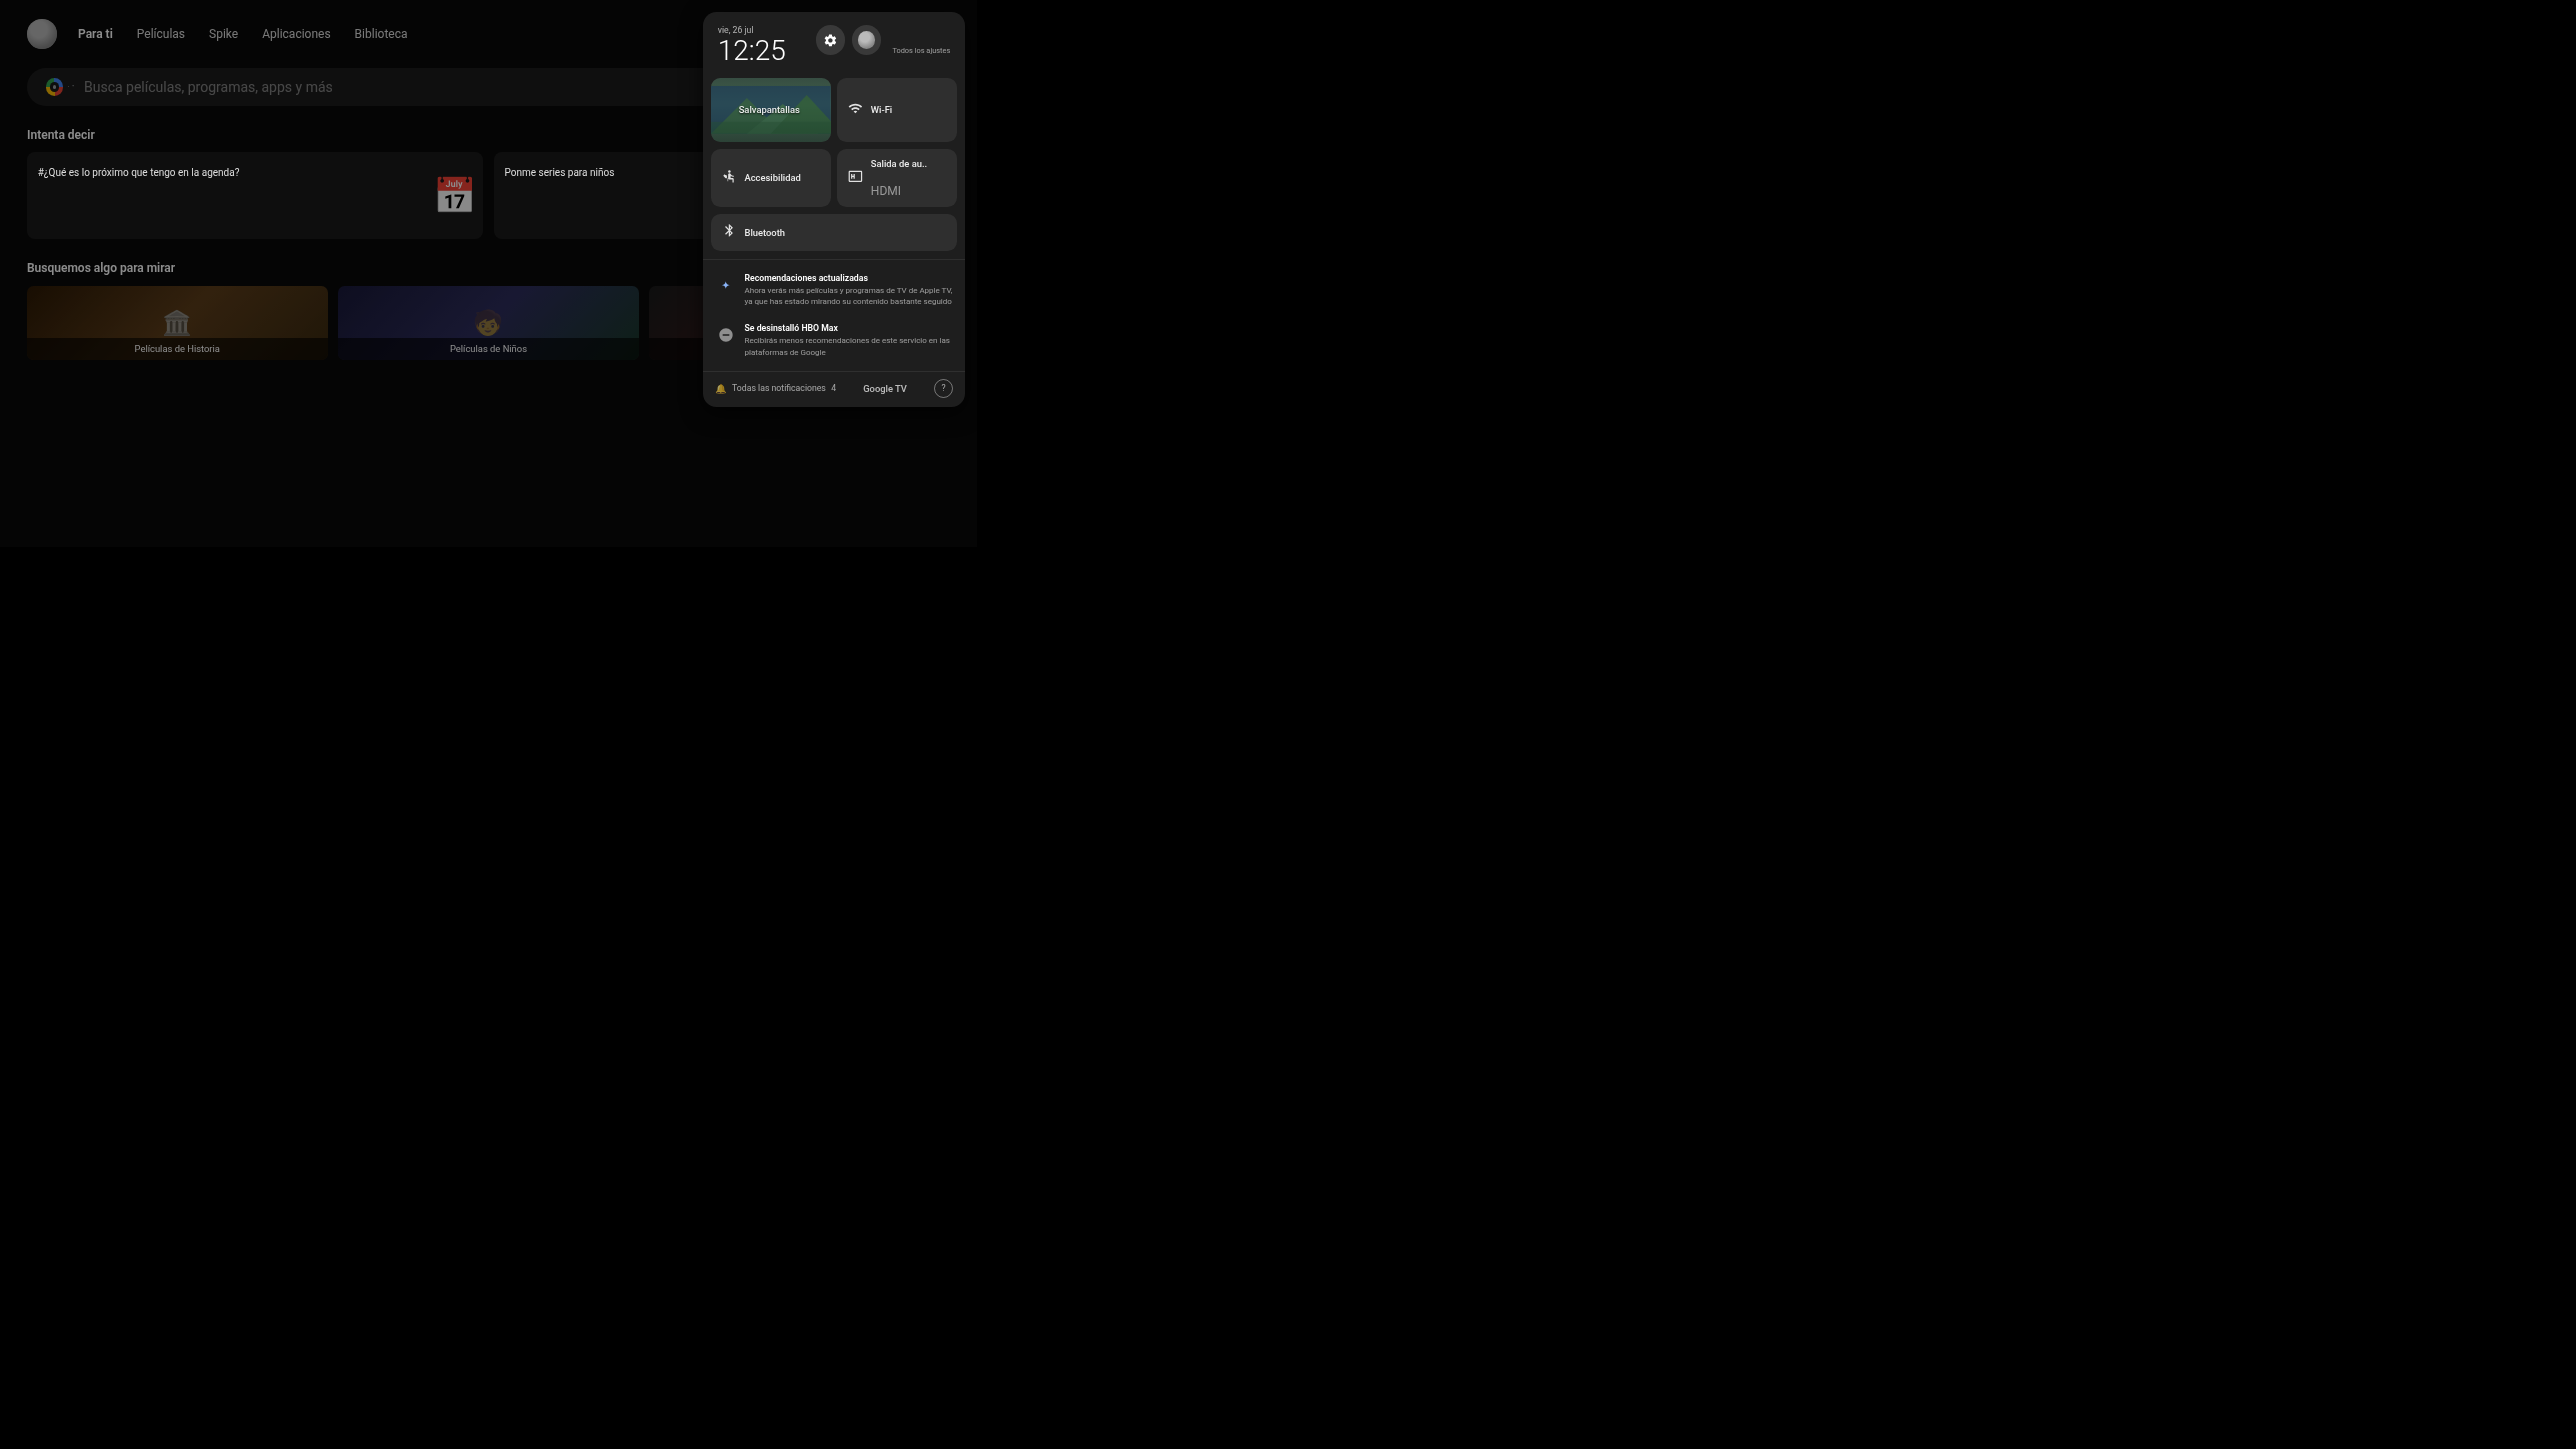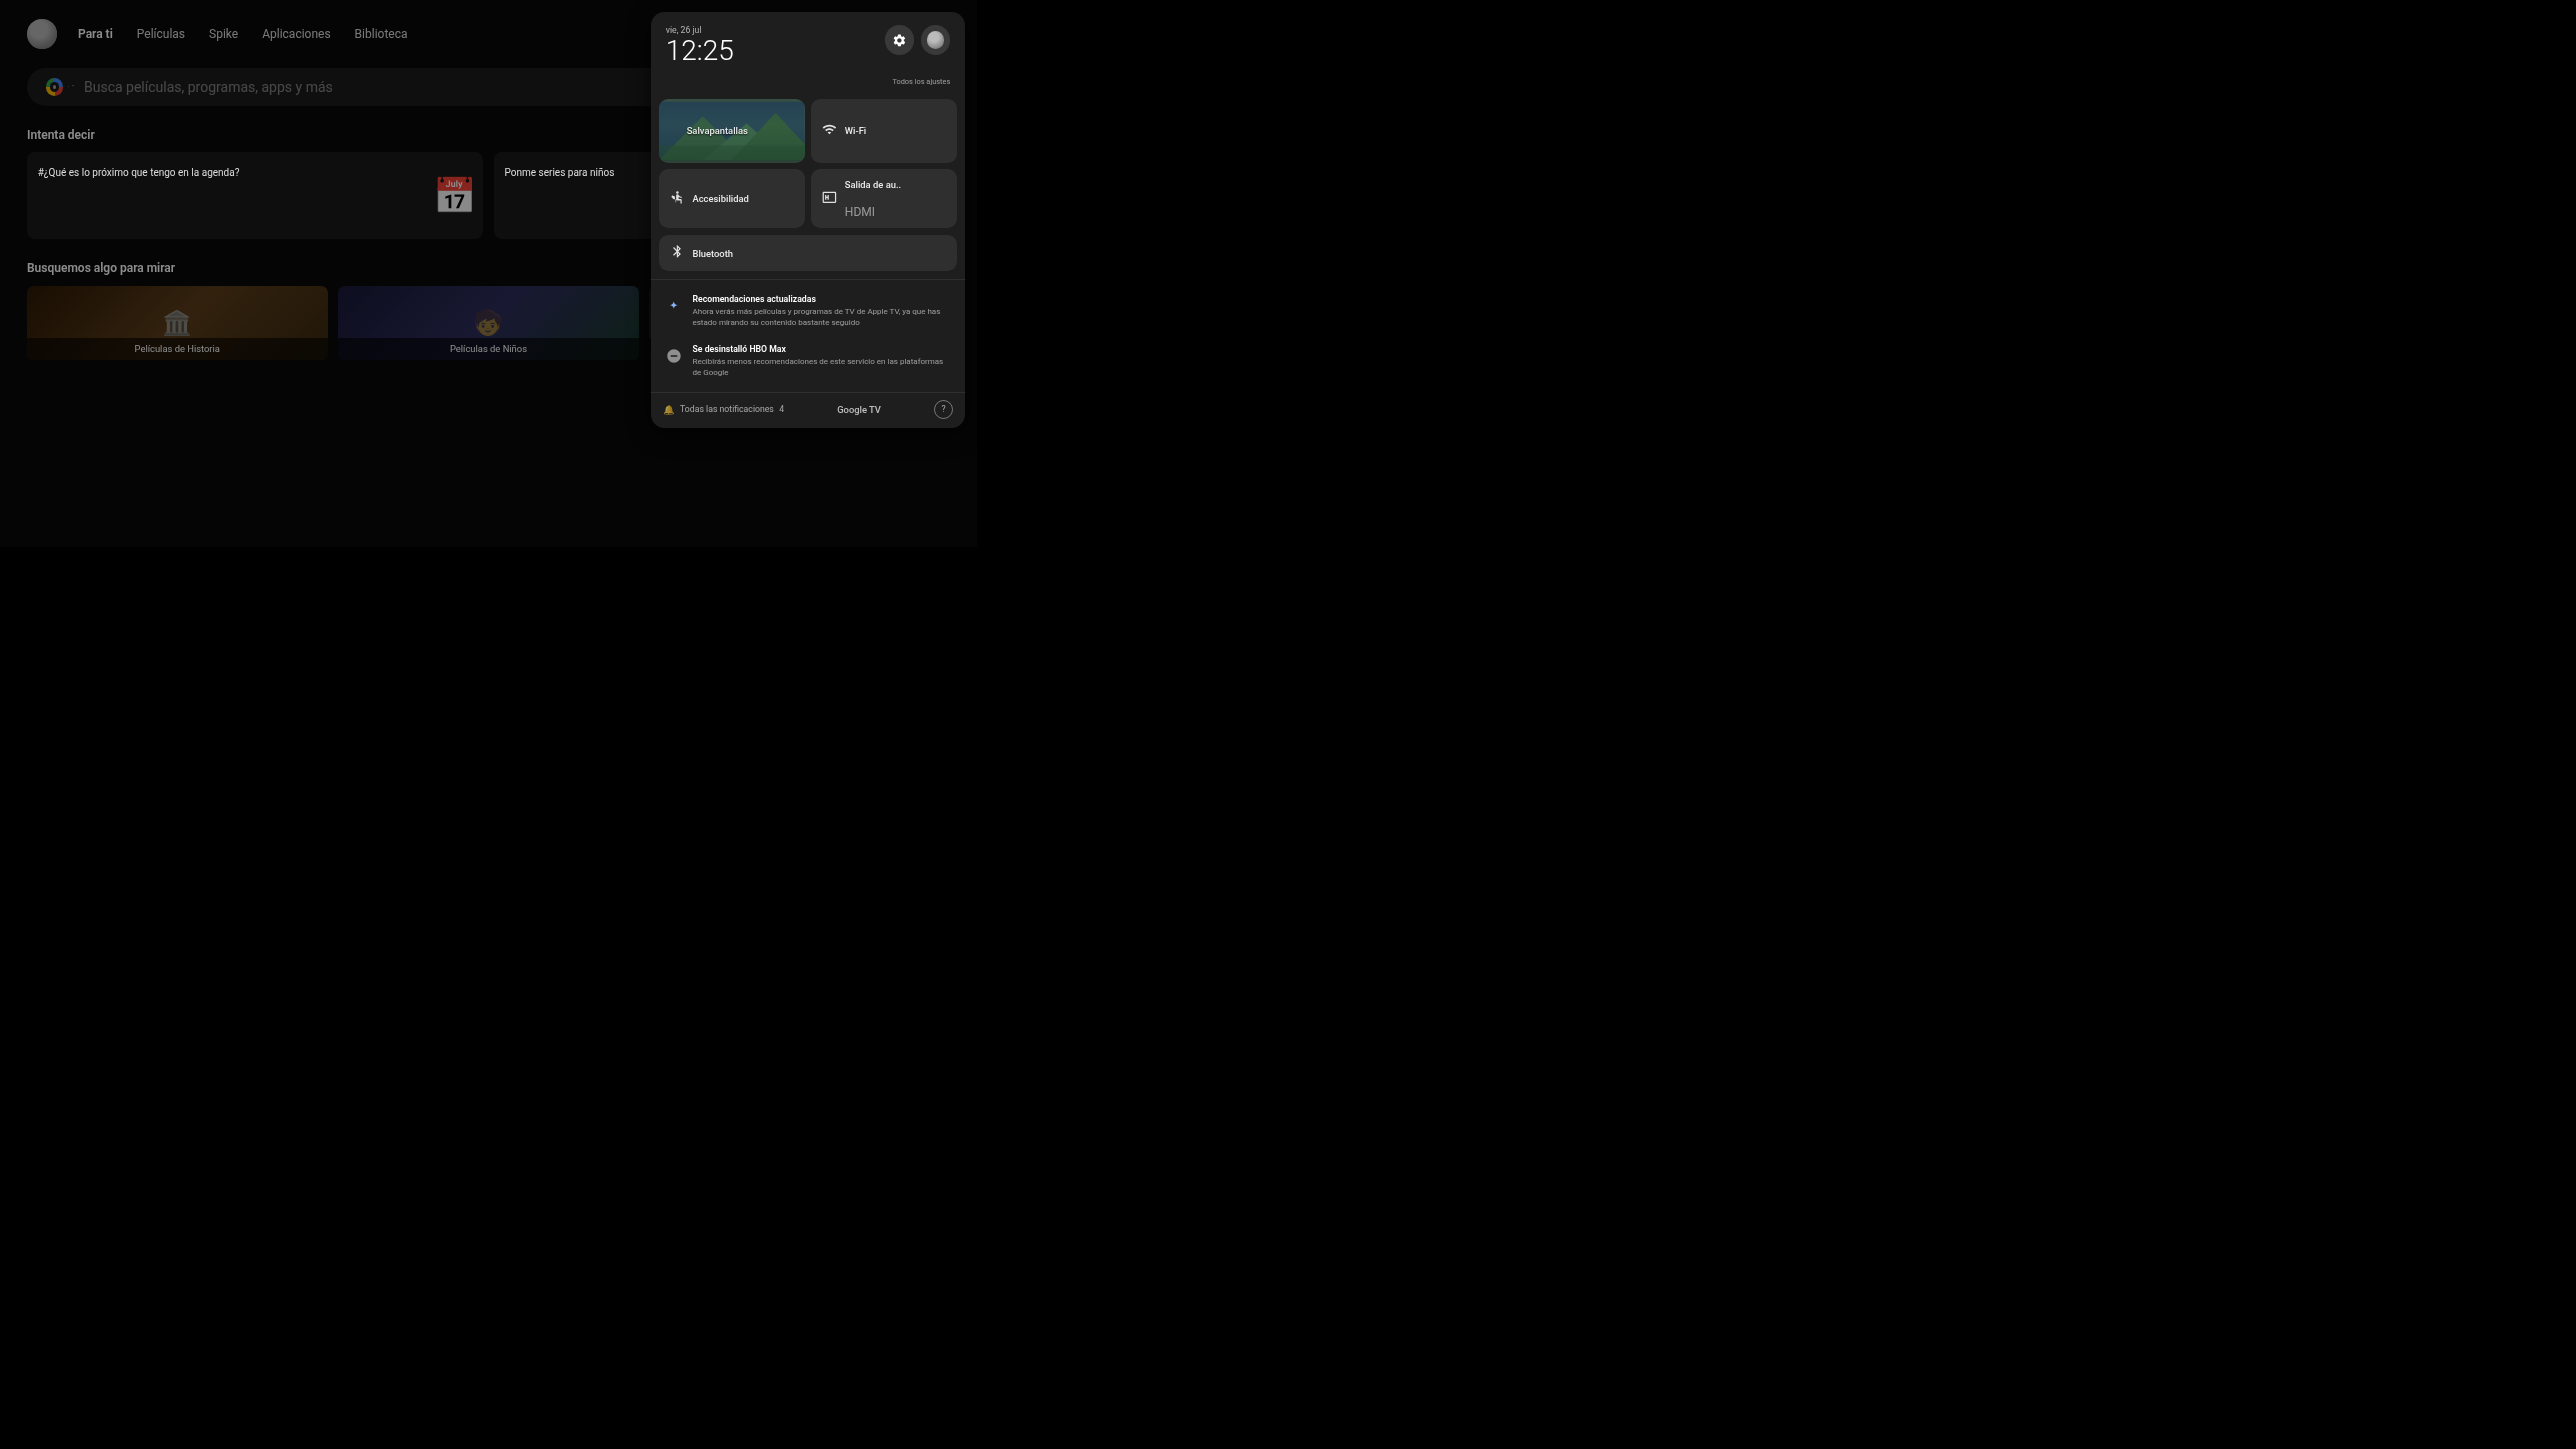--- a/index.html
+++ b/index.html
@@ -166,21 +166,21 @@
     
     .zombies-bg {
       background: linear-gradient(135deg, #1a1a1a 0%, #3a1a1a 50%, #2a2a2a 100%);
     }
 
     
     .overlay-panel {
       position: absolute;
       top: 12px;
       right: 12px;
-      width: 314px;
+      width: 262px;
       background: #1e1e1e;
       border-radius: 13.4px;
       padding: 0;
       overflow: hidden;
       box-shadow: 0 5.4px 21.5px rgba(0,0,0,0.7);
     }
 
     .panel-header {
       padding: 13.4px 14.8px 9.4px 14.8px;
       display: flex;
@@ -202,22 +202,22 @@
     .panel-time {
       font-size: 28px;
       font-weight: 300;
       color: #fff;
       line-height: 1;
     }
 
     .panel-header-icons {
       display: flex;
       align-items: center;
-      gap: 19px;
-      flex-direction: column;
+      gap: 11px;
+      flex-direction: row;
       align-items: flex-end;
     }
 
     .header-icon-row {
       display: flex;
       gap: 6.7px;
     }
 
     .icon-btn {
       width: 29.5px; height: 29.5px;

